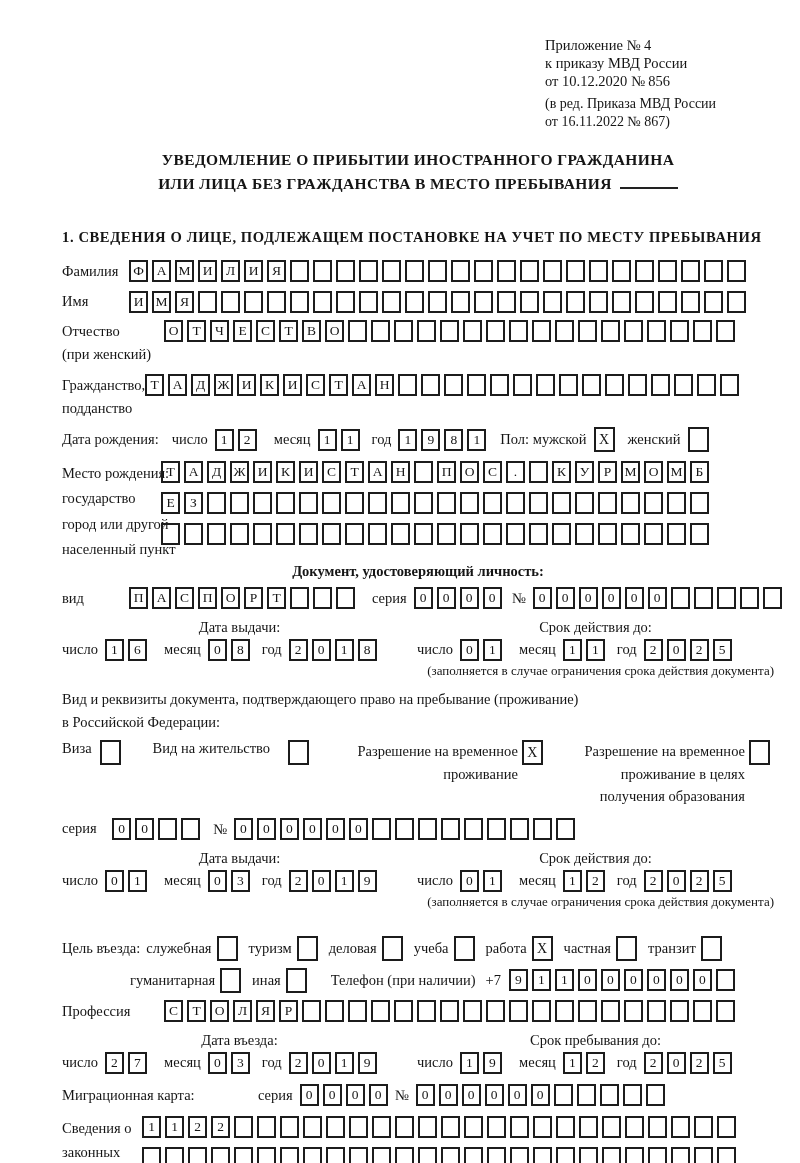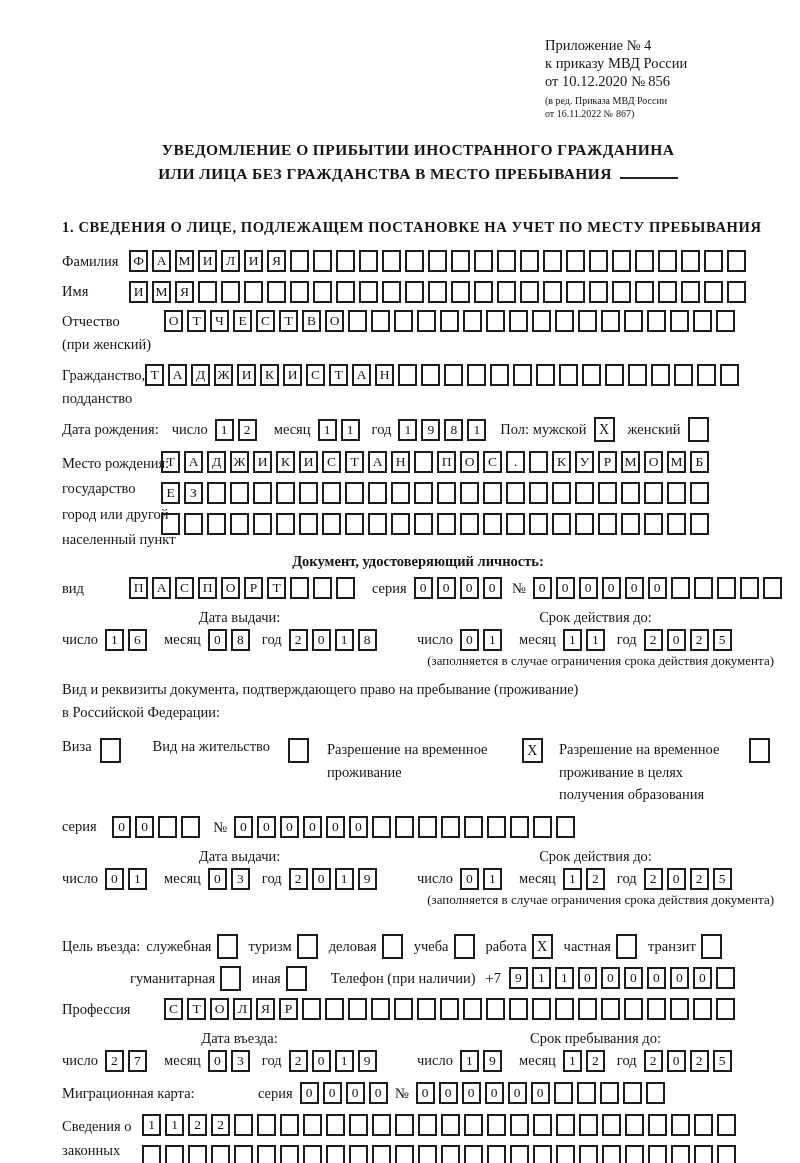--- a/index.html
+++ b/index.html
@@ -5,21 +5,21 @@
   * { margin:0; padding:0; box-sizing:border-box; }
   html,body { background:#ffffff; }
   body {
     width:800px; height:1163px; overflow:hidden;
     font-family:"Liberation Serif","DejaVu Serif",serif;
     color:#151515; font-size:14.5px;
   }
   .page { padding:36px 26px 8px 62px; }
 
   .appendix { width:225px; margin-left:auto; margin-right:4px; line-height:1.25; }
-  .appendix .sub { font-size:10px; }
+  .appendix .sub { font-size:14px; }
   .appendix .sub-first { margin-top:5px; }
   .forma { text-align:right; font-weight:bold; margin:16px 34px 0 0; letter-spacing:.6px; }
 
   .title { text-align:center; font-weight:bold; font-size:15.5px; letter-spacing:.4px; margin-top:18px; line-height:1.5; }
   .uline { display:inline-block; width:58px; border-bottom:2.5px solid #222; height:13px; margin-left:8px; }
 
   .sec-heading { font-weight:bold; font-size:14.6px; letter-spacing:.6px; margin-top:34px; }
 
   .frow { display:flex; align-items:center; margin-top:7px; }
   .frow.top { align-items:flex-start; }
@@ -44,23 +44,23 @@
   .pair { display:flex; margin-top:9px; }
   .half { flex:0 0 auto; }
   .half.left { width:355px; }
   .half.right { flex:1; }
   .phead { text-align:center; margin-bottom:3px; }
   .dgroup { display:flex; align-items:center; }
   .note { text-align:right; font-size:13px; margin-top:2px; }
 
   .intro { margin-top:9px; line-height:1.6; }
 
-  .visa-row { display:flex; align-items:flex-start; margin-top:14px; }
+  .visa-row { display:flex; align-items:flex-start; margin-top:6px; }
   .visa-row .chk { margin:0 4px; }
-  .opt-center { text-align:left; line-height:1.55; }
+  .opt-center { text-align:right; line-height:1.55; }
   .w200 { width:200px; margin-left:14px; } .w195 { width:195px; margin-left:12px; }
   .vlab { margin-right:4px; white-space:nowrap; }
   .gap28 { margin-left:28px; }
 
   .purpose .plab { margin-left:11px; white-space:nowrap; }
   .purpose .chk { margin-left:5px; }
   .indent68 { padding-left:68px; }
   .phone-lab { margin:0 10px 0 24px; white-space:nowrap; }
   .pfx { margin-right:8px; }
 </style>

